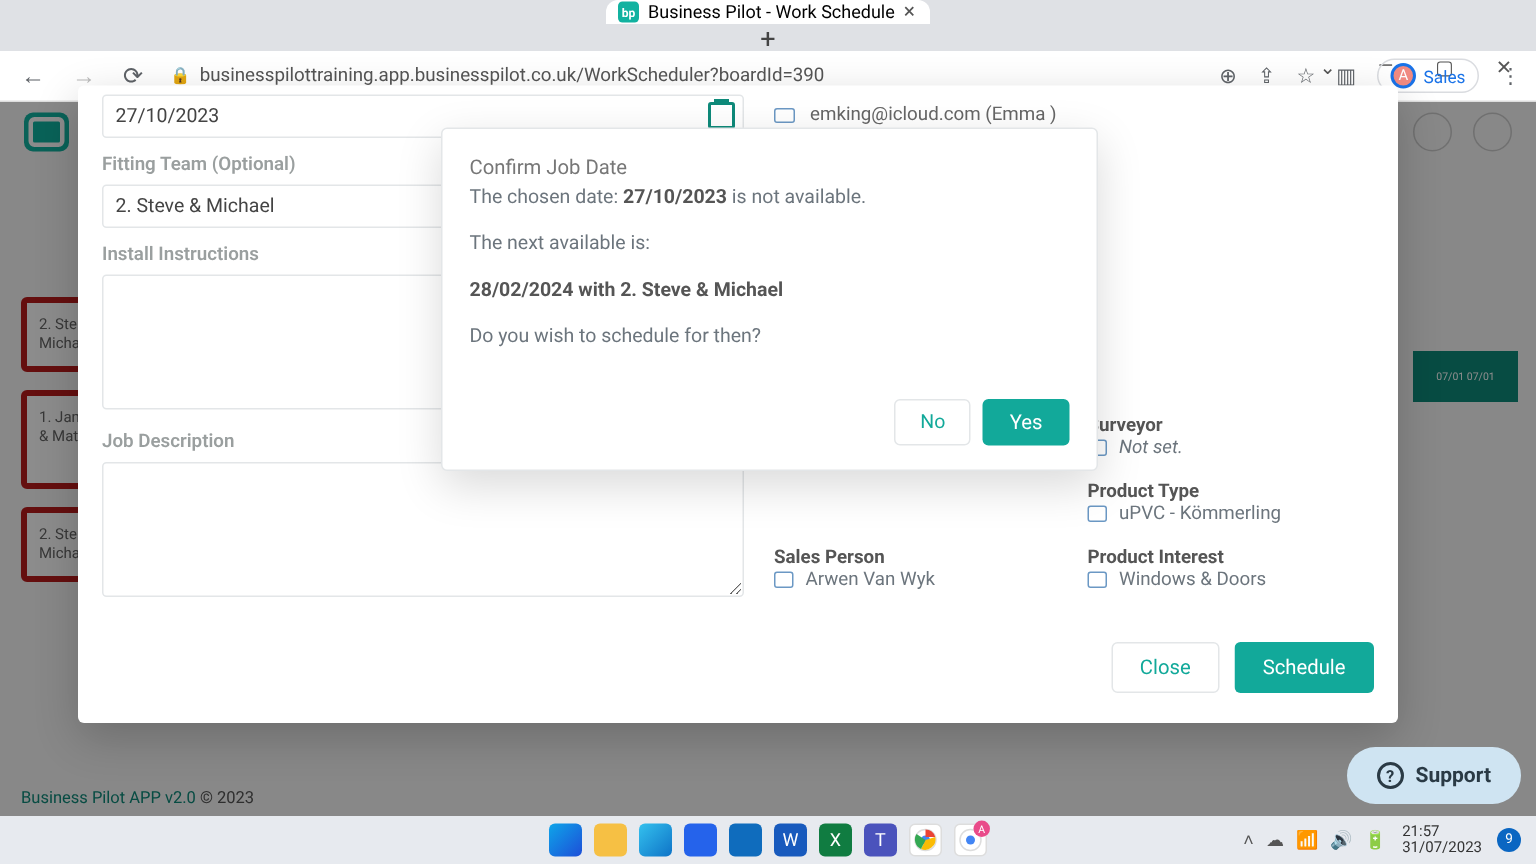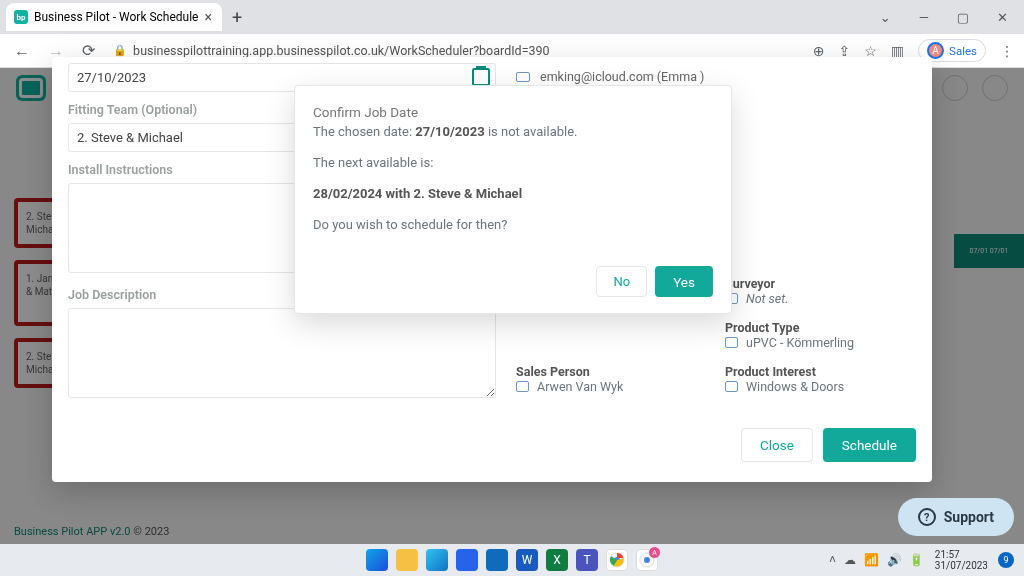--- a/index.html
+++ b/index.html
@@ -1,19 +1,19 @@
 <!DOCTYPE html>
 <html><head>
 <meta charset="utf-8">
 <style>
   * { box-sizing: border-box; margin: 0; padding: 0; font-family: -apple-system, BlinkMacSystemFont, "Segoe UI", Roboto, sans-serif; }
   body { width: 1024px; height: 576px; overflow: hidden; background: #f5f5f5; position: relative; }
 
   
-  .browser-top { height: 34px; background: #dfe1e5; display: flex; align-items: center; padding: 0 6px; }
+  .browser-top { height: 34px; background: #dfe1e5; display: flex; align-items: center; padding: 0 6px; flex-direction: column; }
   .tab { display: flex; align-items: center; background: #fff; height: 28px; padding: 0 10px 0 8px; border-radius: 8px 8px 0 0; font-size: 12px; gap:6px; min-width: 180px;}
   .tab .fav { width:14px; height:14px; background:#12b2a0; border-radius:3px; display:flex; align-items:center; justify-content:center; color:#fff; font-size:8px; font-weight:bold;}
   .tab .close-x { margin-left: auto; color:#555; font-size:14px; }
   .new-tab { padding: 0 10px; color:#444; font-size:18px; }
   .win-controls { margin-left:auto; display:flex; gap:28px; padding-right:10px; color:#555;}
   .win-controls span { font-size:13px; }
 
   .addr-bar { height:34px; background:#fff; display:flex; align-items:center; padding:0 10px; border-bottom:1px solid #ddd; gap:10px;}
   .nav-btn { color:#5f6368; font-size:16px; padding:0 4px;}
   .nav-btn.disabled { color:#bbb;}
@@ -25,21 +25,21 @@
 
   
   .page-bg { position:absolute; top:68px; left:0; right:0; bottom:32px; background:#f7f7f7;}
   .bp-header { height:40px; display:flex; align-items:center; padding:0 16px; justify-content:space-between;}
   .bp-logo { width:30px; height:26px; background:#12b2a0; border-radius:6px; position:relative;}
   .bp-logo::after{content:""; position:absolute; inset:3px; border:3px solid #fff; border-radius:4px;}
   .hdr-icons { display:flex; gap:14px;}
   .hdr-icons .ic { width:26px; height:26px; border:1px solid #ccc; border-radius:50%;}
   .side-cards { position:absolute; left:14px; top:130px; width:60px;}
   .side-card { background:#fff; border:4px solid #b91c1c; border-radius:4px; padding:8px; margin-bottom:12px; font-size:10px; color:#666; line-height:1.3;}
-  .timeline-strip { position:absolute; right:0; top:166px; width:70px; height:34px; background:#0e8a7a; color:#fff; font-size:7px; display:flex; align-items:center; justify-content:center;}
+  .timeline-strip { position:absolute; right:12px; top:166px; width:70px; height:34px; background:#0e8a7a; color:#fff; font-size:7px; display:flex; align-items:center; justify-content:center;}
   .footer-line { position:absolute; left:14px; bottom:6px; font-size:11px; color:#555;}
   .footer-line a{color:#0e8a7a; text-decoration:none;}
 
   
   .overlay { position:absolute; top:68px; left:0; right:0; bottom:32px; background:rgba(0,0,0,0.45);}
 
   
   .modal { position:absolute; top:57px; left:52px; width:880px; background:#fff; border-radius:4px; box-shadow:0 10px 30px rgba(0,0,0,.2); padding:0; }
   .modal-body { display:flex; padding: 6px 16px 20px 16px; gap:20px;}
   .mcol { flex:1; }

